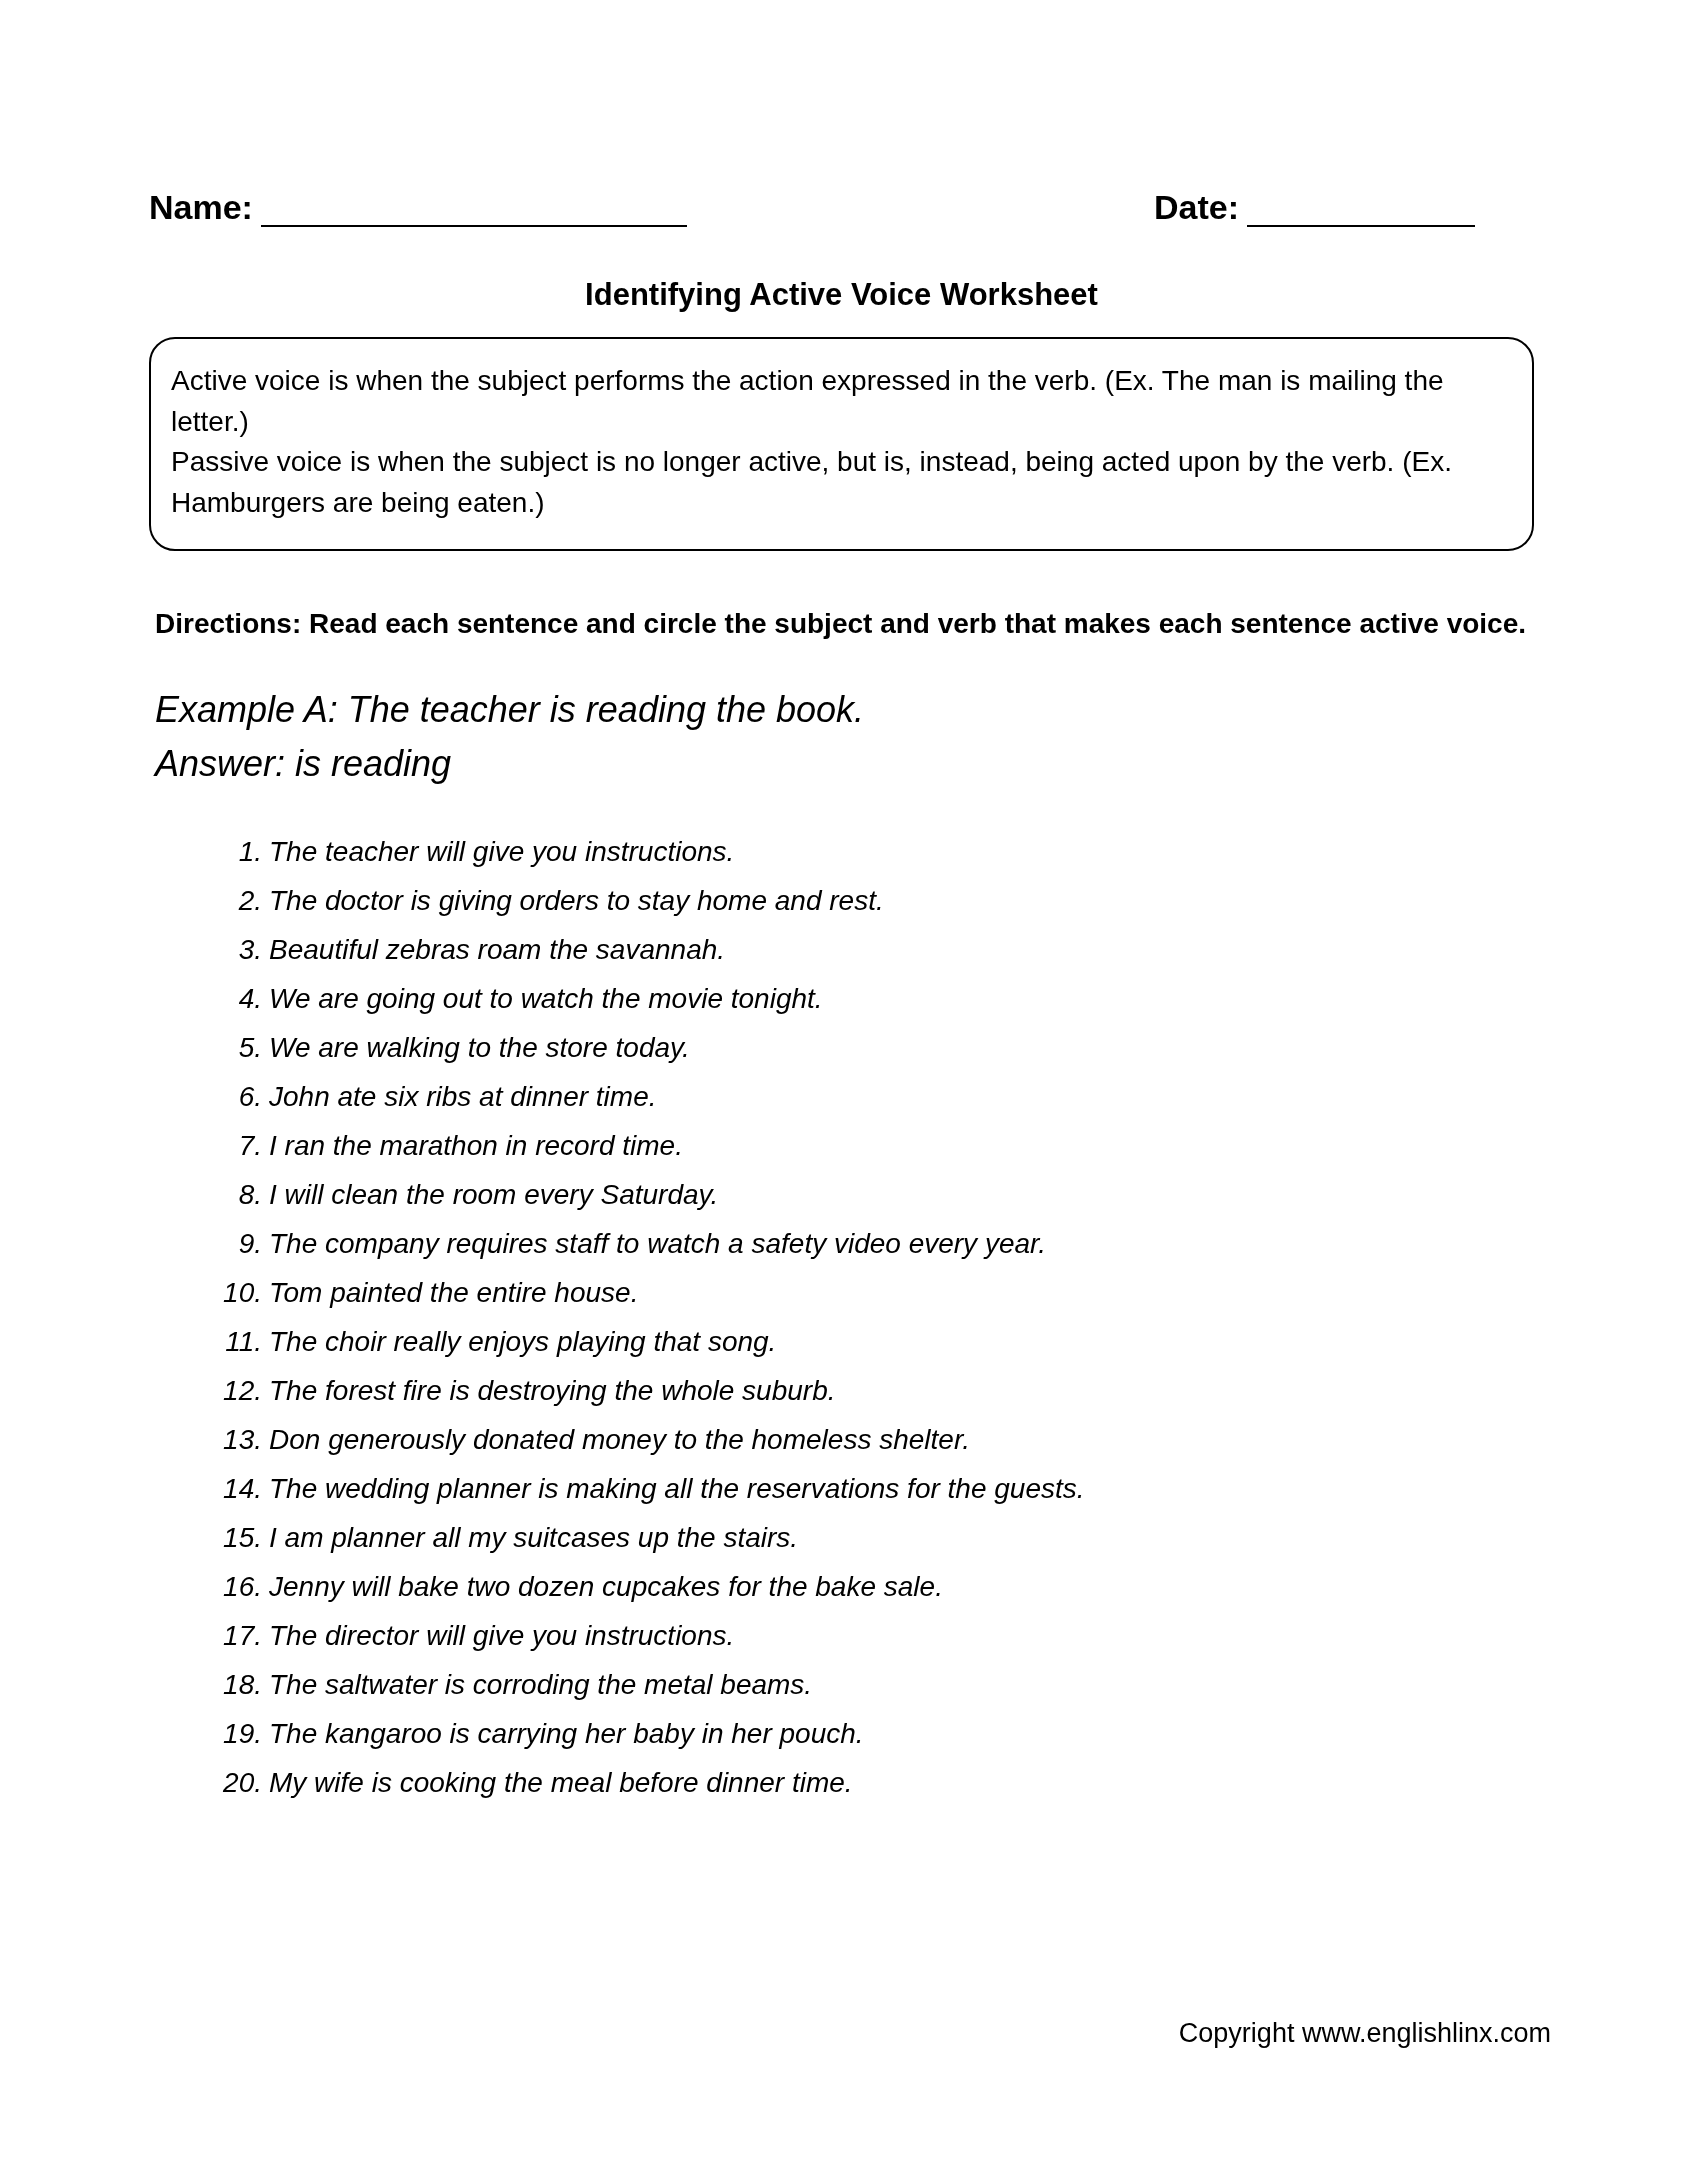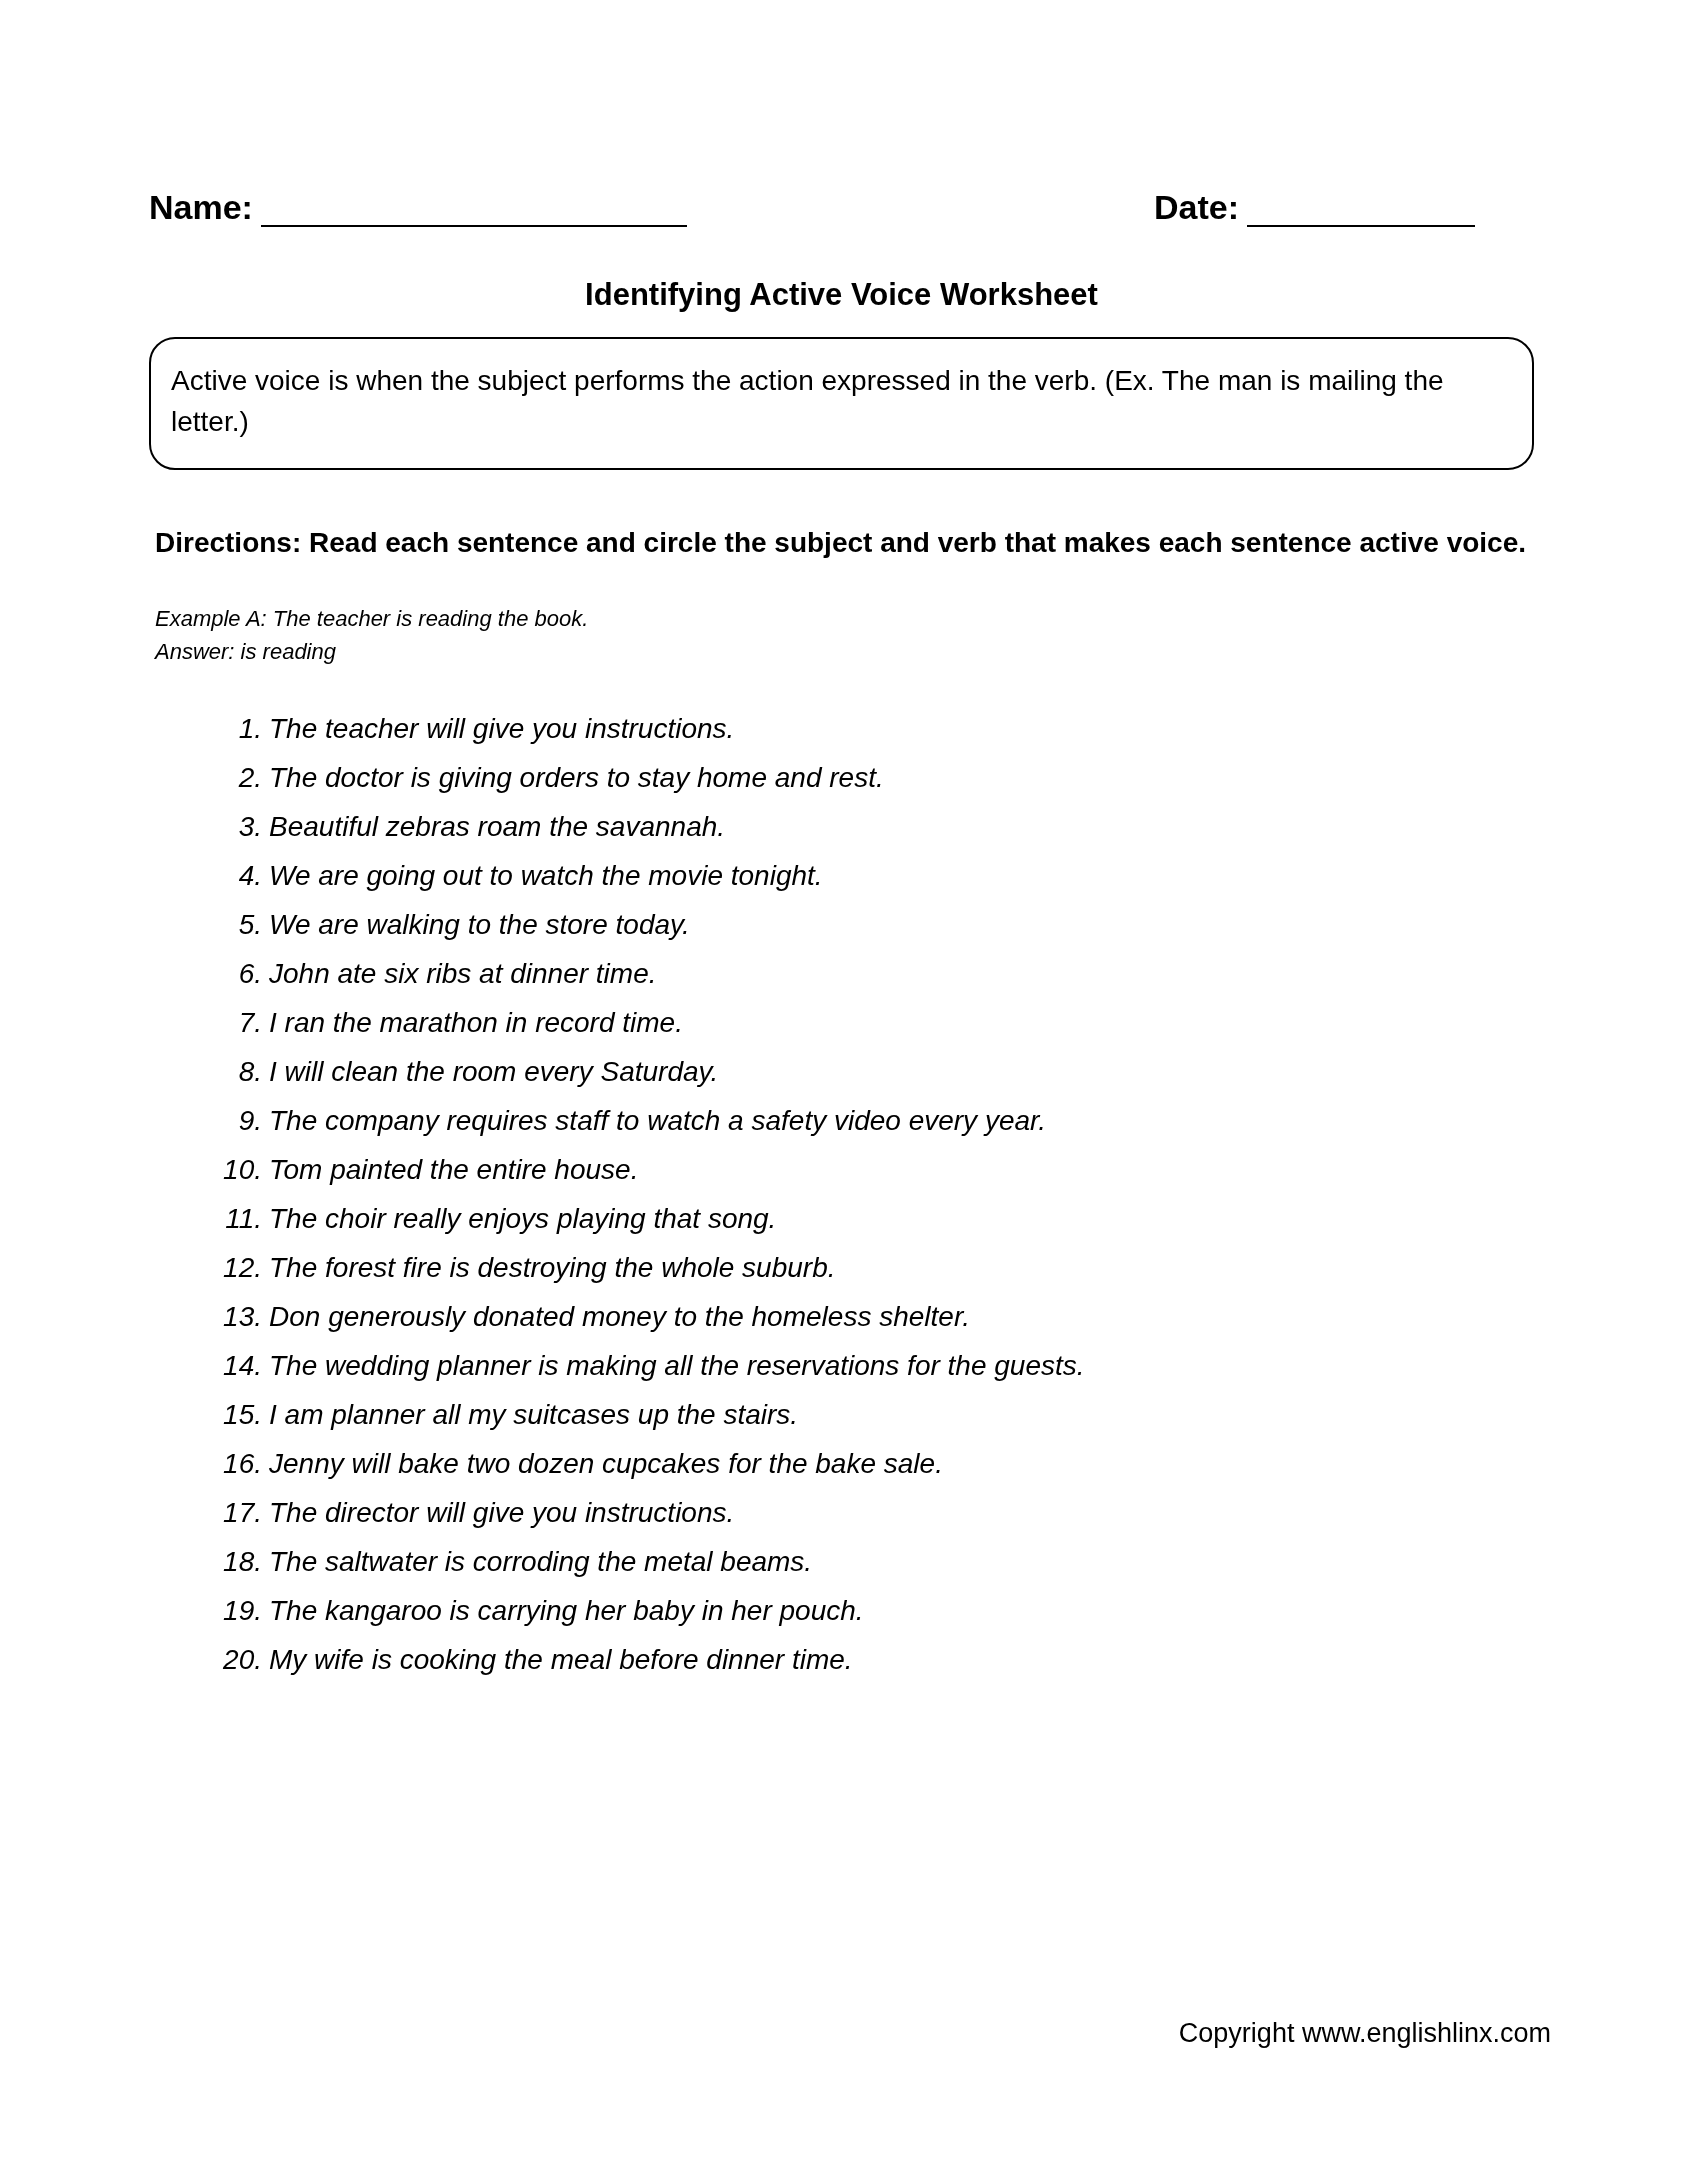--- a/index.html
+++ b/index.html
@@ -57,21 +57,21 @@
     line-height: 1.45;
     margin-bottom: 53px;
   }
   .directions {
     font-size: 28px;
     line-height: 1.45;
     margin: 0 6px 38px 6px;
     font-weight: bold;
   }
   .example-block {
-    font-size: 22px;
+    font-size: 36px;
     font-style: italic;
     line-height: 1.5;
     margin: 0 6px 36px 6px;
   }
   .example-line { display: block; }
   .items {
     list-style: none;
     counter-reset: item;
     margin-left: 69px;
     font-size: 28px;
@@ -110,20 +110,21 @@
     <div class="header-right">
       <span>Date:</span>
       <span class="date-line"></span>
     </div>
   </div>
 
   <div class="title">Identifying Active Voice Worksheet</div>
 
   <div class="instruction-box">
     <div>Active voice is when the subject performs the action expressed in the verb. (Ex. The man is mailing the letter.)</div>
+    <div>Passive voice is when the subject is no longer active, but is, instead, being acted upon by the verb. (Ex. Hamburgers are being eaten.)</div>
   </div>
 
   <div class="directions">Directions: Read each sentence and circle the subject and verb that makes each sentence active voice.</div>
 
   <div class="example-block">
     <span class="example-line">Example A: The teacher is reading the book.</span>
     <span class="example-line">Answer: is reading</span>
   </div>
 
   <ol class="items">

